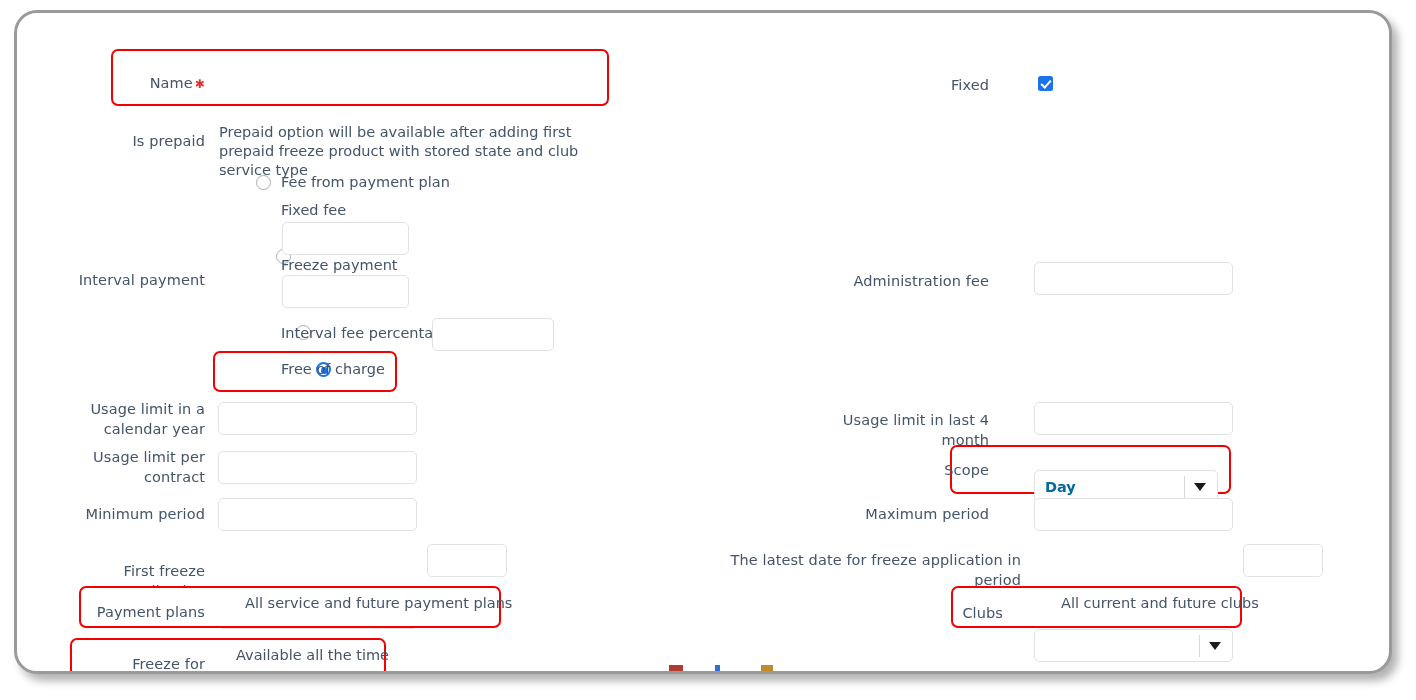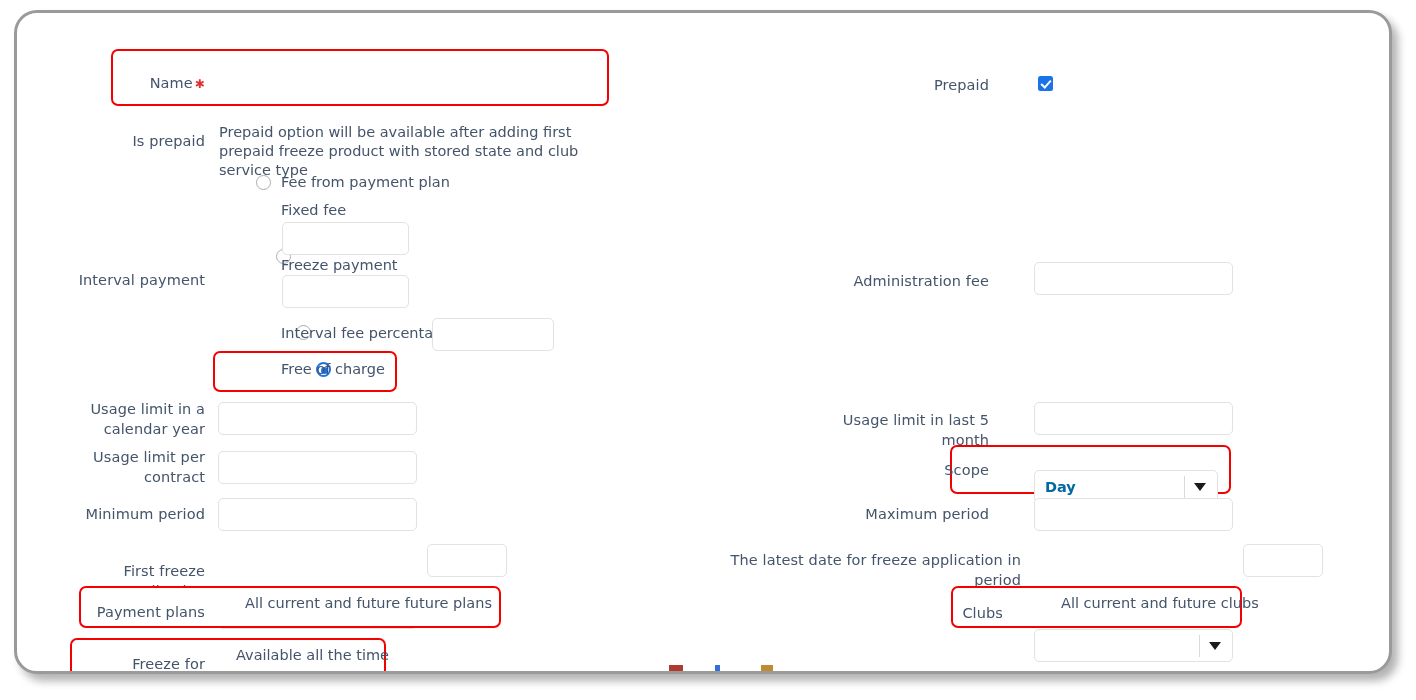--- a/index.html
+++ b/index.html
@@ -193,21 +193,21 @@
   <div id="form-area">
 
     
     <div class="annot-fill" style="left:94px; top:36px; width:494px; height:53px;"></div>
 
     <div class="abs field-label" style="left:100px; top:60px; width:88px;">
       <span>Name</span><span class="req-star">✱</span>
     </div>
 
     
-    <div class="abs field-label" style="left:872px; top:62px; width:100px;">Prepaid</div>
+    <div class="abs field-label" style="left:872px; top:62px; width:100px;">Fixed</div>
     <span class="abs checkbox" style="left:1021px; top:63px;"></span>
 
     
     <div class="abs field-label" style="left:90px; top:118px; width:98px;">Is prepaid</div>
     <div class="abs helper-text" style="left:202px; top:110px;">Prepaid option will be available after adding first prepaid freeze product with stored state and club service type</div>
 
     
     <div class="abs field-label" style="left:60px; top:257px; width:128px;">Interval payment</div>
 
     
@@ -235,21 +235,21 @@
 
     
     <div class="abs field-label" style="left:830px; top:258px; width:142px;">Administration fee</div>
     <input class="abs txt-input" style="left: 1017px; top: 249px; width: 199px;" value="">
 
     
     <div class="abs field-label" style="left:60px; top:386px; width:128px;">Usage limit in a calendar year</div>
     <input class="abs txt-input" style="left: 201px; top: 389px; width: 199px;" value="">
 
     
-    <div class="abs field-label" style="left:786px; top:397px; width:186px;">Usage limit in last 5 month</div>
+    <div class="abs field-label" style="left:786px; top:397px; width:186px;">Usage limit in last 4 month</div>
     <input class="abs txt-input" style="left: 1017px; top: 389px; width: 199px;" value="">
 
     
     <div class="abs field-label" style="left:60px; top:434px; width:128px;">Usage limit per contract</div>
     <input class="abs txt-input" style="left: 201px; top: 438px; width: 199px;" value="">
 
     
     <div class="annot-fill" style="left:933px; top:432px; width:277px; height:45px;"></div>
     <div class="abs field-label" style="left:916px; top:447px; width:56px;">Scope</div>
     <div class="abs select-box" style="left:1017px; top:438px; width:184px;">
@@ -281,21 +281,21 @@
       <span class="select-value"></span>
       <span class="select-sep"></span>
       <span class="caret"></span>
     </div>
     <input class="abs txt-input" style="left: 1226px; top: 531px; width: 80px;" value="">
 
     
     <div class="annot-fill" style="left:62px; top:573px; width:418px; height:38px;"></div>
     <div class="abs field-label" style="left:76px; top:589px; width:112px;">Payment plans</div>
     
-    <div class="abs cb-text" style="left:228px; top:582px;">All current and future future plans</div>
+    <div class="abs cb-text" style="left:228px; top:582px;">All service and future payment plans</div>
 
     
     <div class="annot-fill" style="left:934px; top:573px; width:287px; height:38px;"></div>
     <div class="abs field-label" style="left:930px; top:590px; width:56px;">Clubs</div>
     
     <div class="abs cb-text" style="left:1044px; top:582px;">All current and future clubs</div>
 
     
     <div class="annot-fill" style="left:53px; top:625px; width:312px; height:38px;"></div>
     <div class="abs field-label" style="left:62px; top:641px; width:126px;">Freeze for periods</div>

